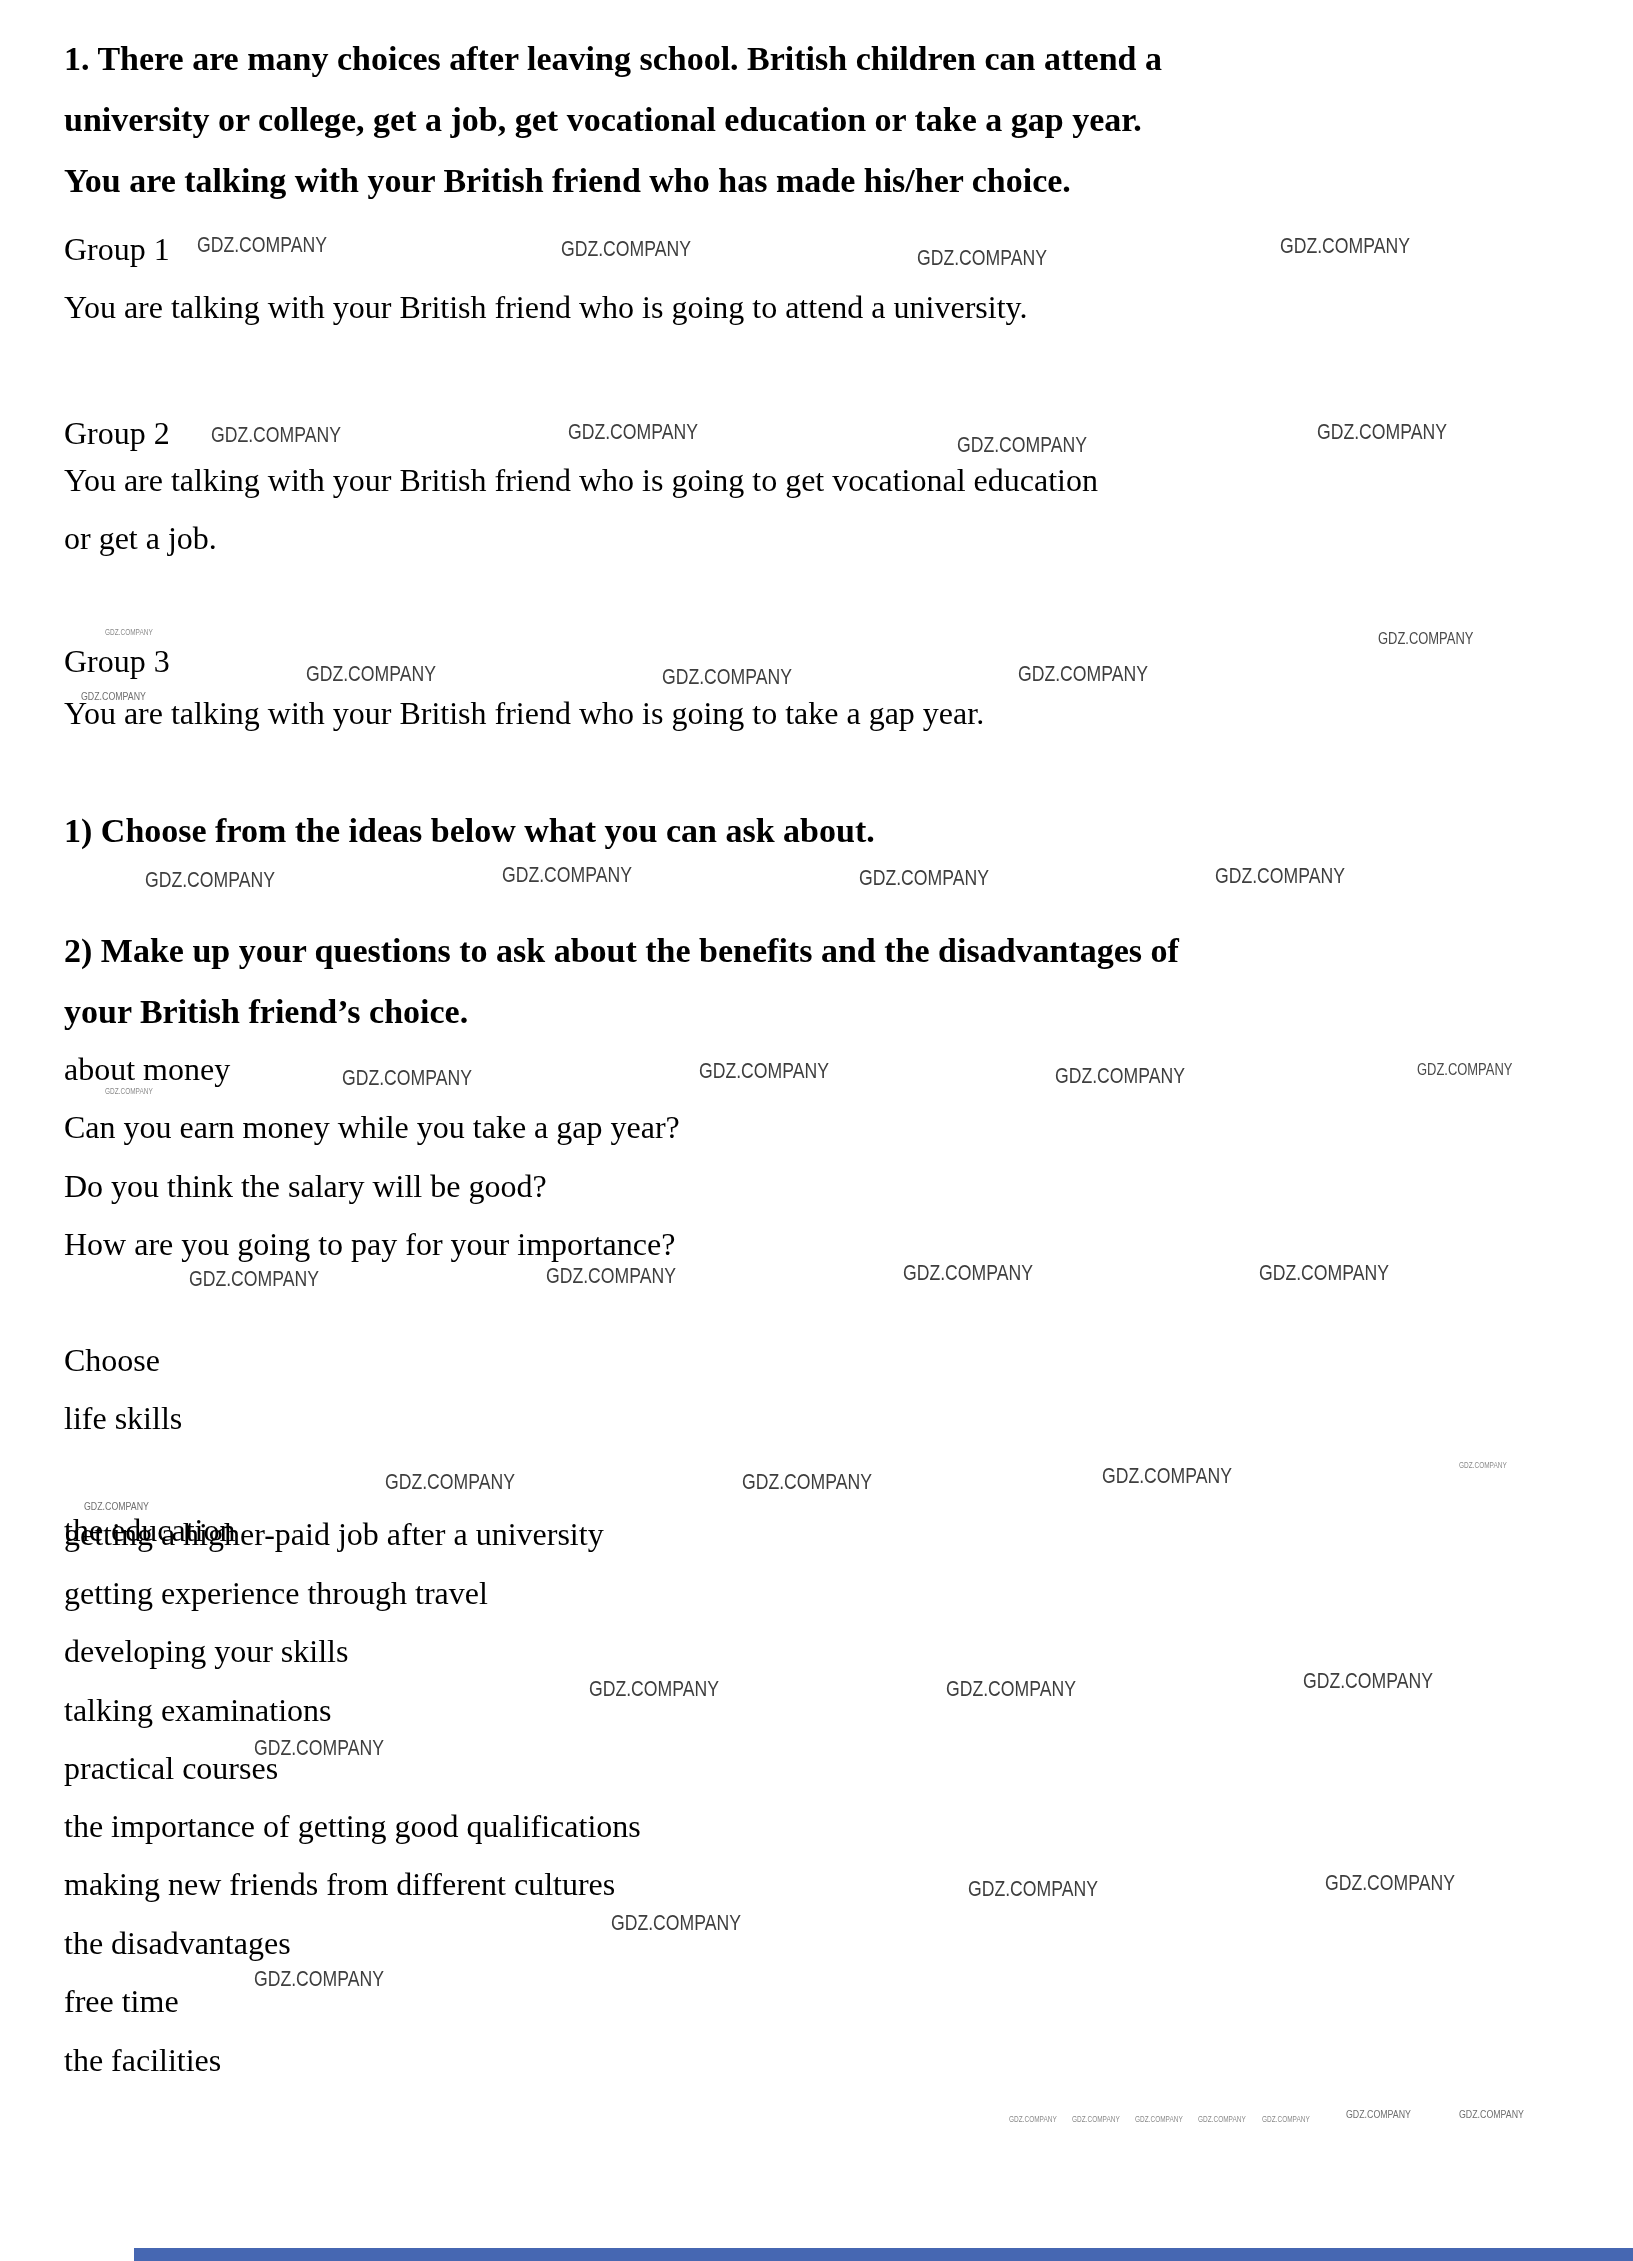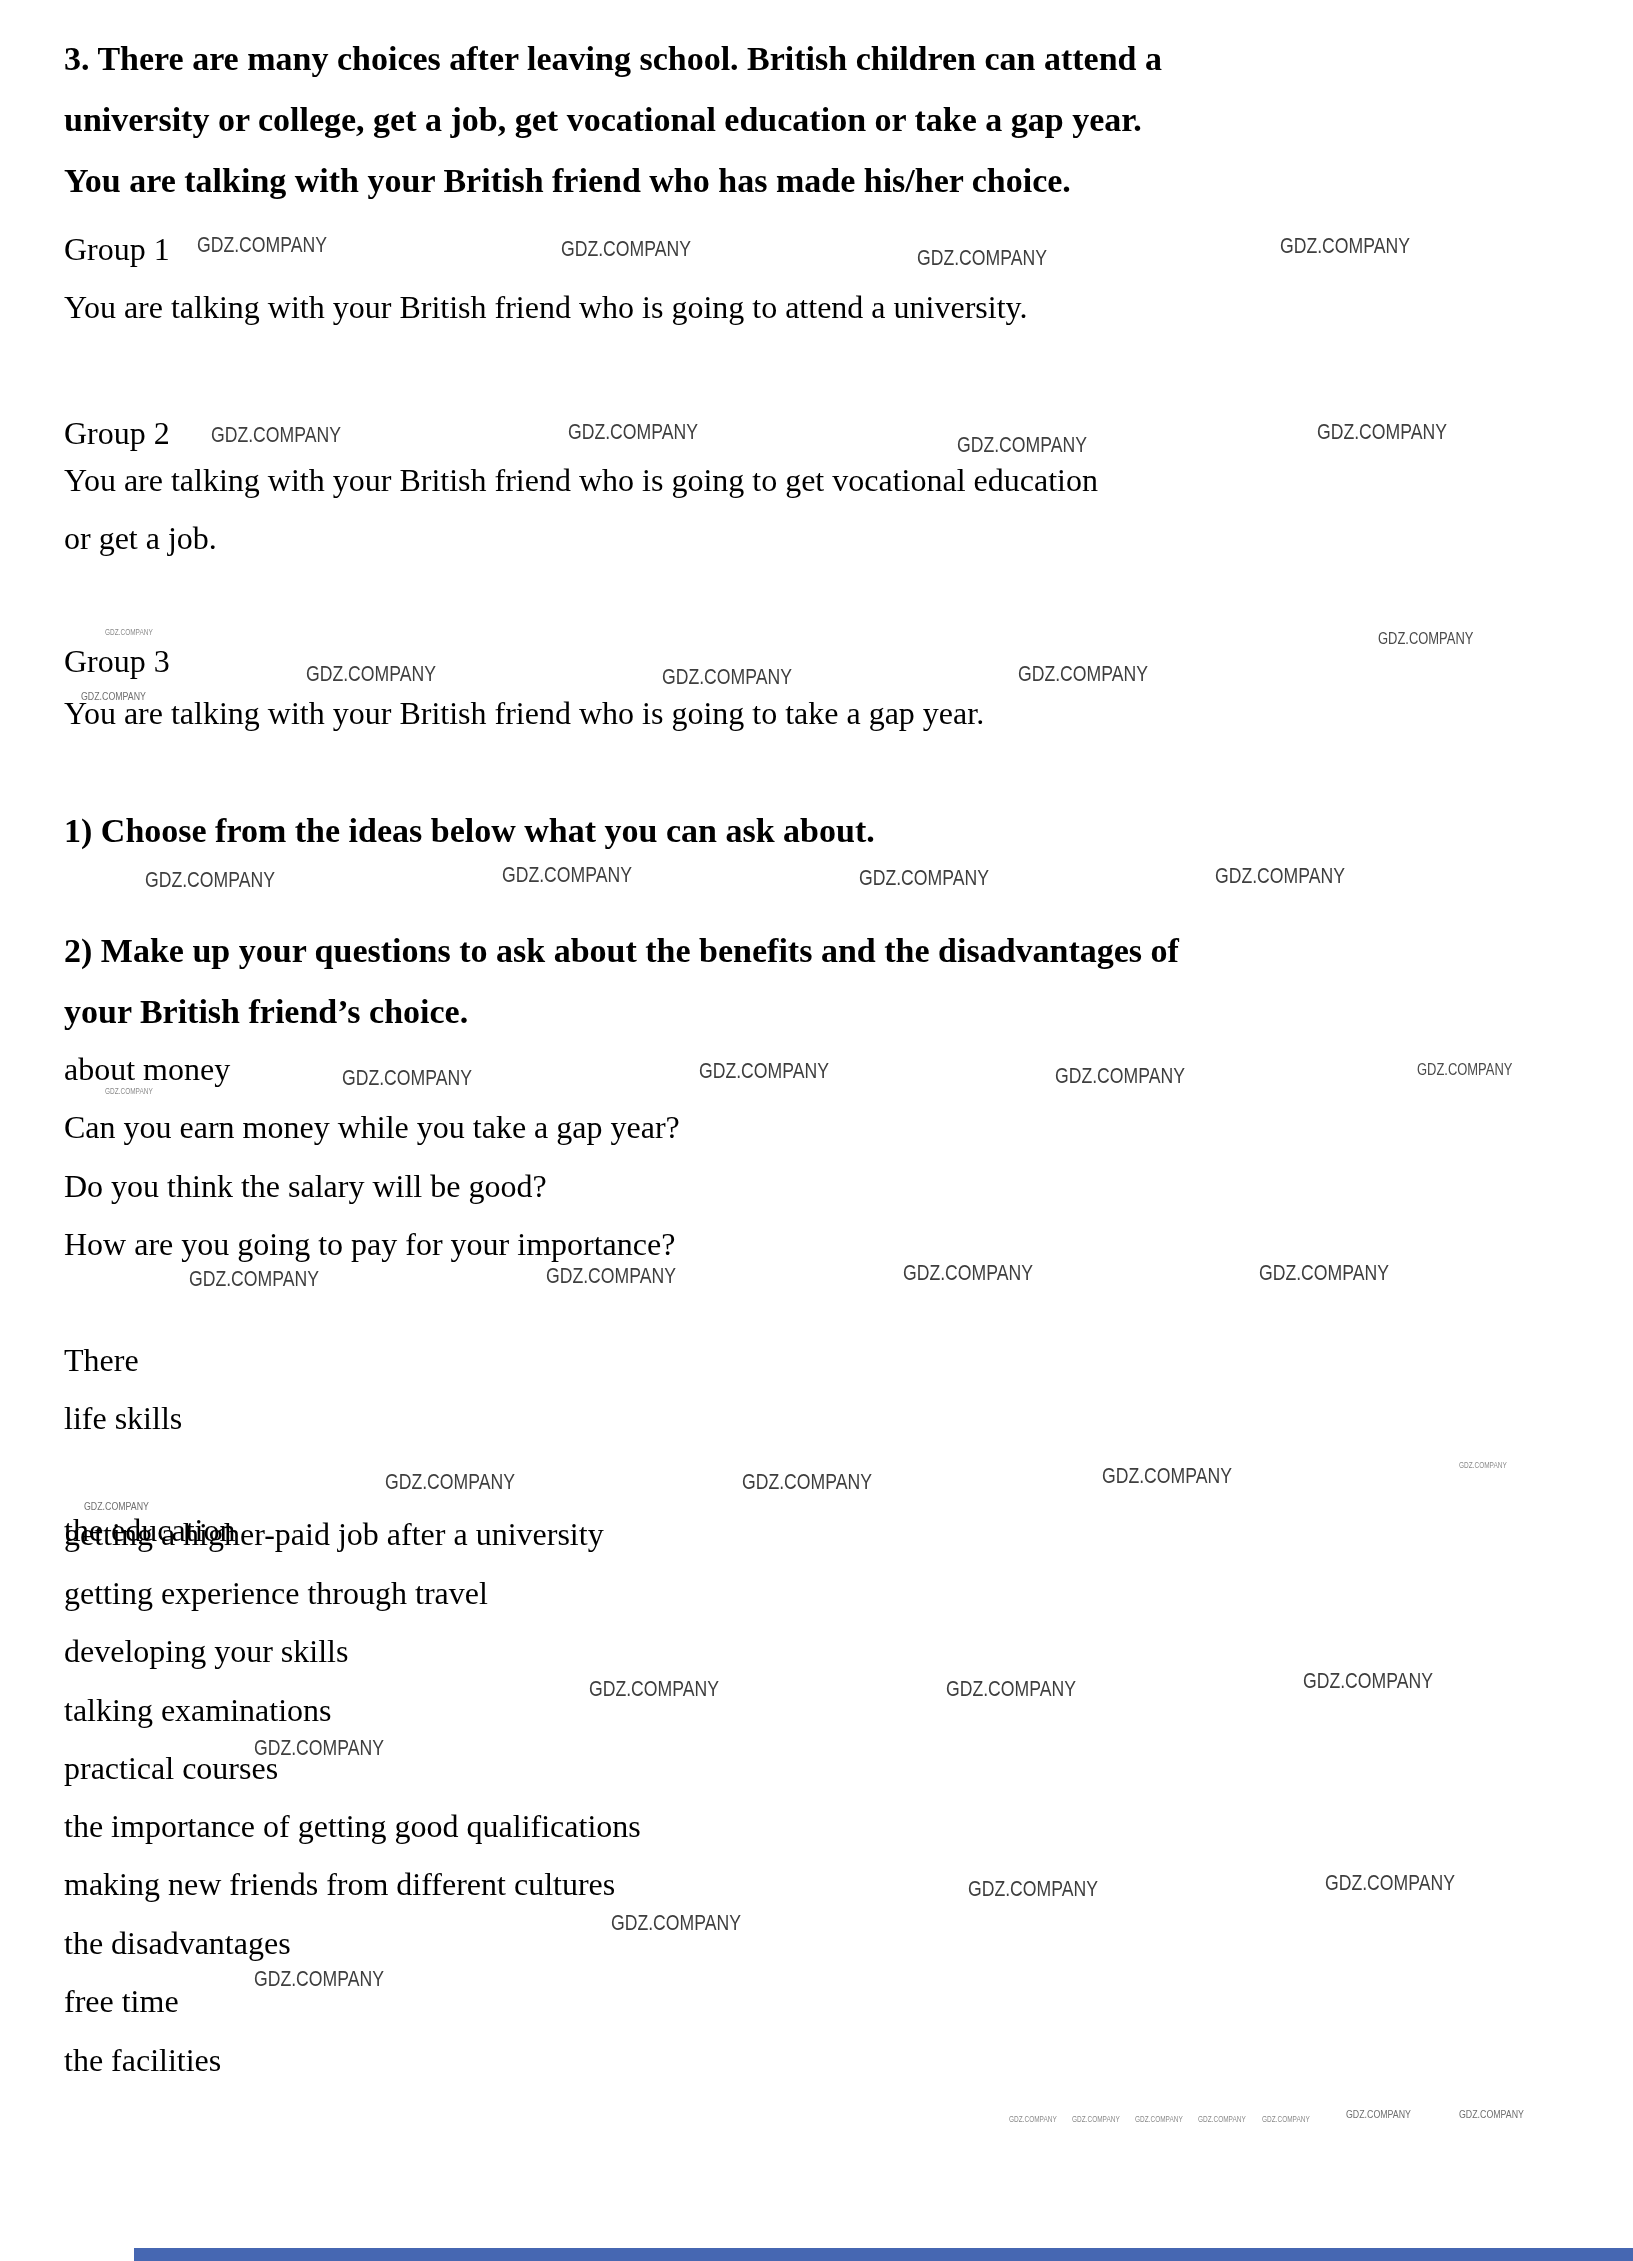--- a/index.html
+++ b/index.html
@@ -40,21 +40,21 @@
     position: absolute;
     left: 134px;
     top: 2248px;
     width: 1499px;
     height: 13.5px;
   }
 </style>
 </head>
 <body>
 
-<div class="line bold" style="top:39px">3. There are many choices after leaving school. British children can attend a</div>
+<div class="line bold" style="top:39px">1. There are many choices after leaving school. British children can attend a</div>
 <div class="line bold" style="top:100px">university or college, get a job, get vocational education or take a gap year.</div>
 <div class="line bold" style="top:161px">You are talking with your British friend who has made his/her choice.</div>
 
 <div class="line" style="top:230px">Group 1</div>
 <div class="line" style="top:288px">You are talking with your British friend who is going to attend a university.</div>
 
 <div class="line" style="top:414px">Group 2</div>
 <div class="line" style="top:461px">You are talking with your British friend who is going to get vocational education</div>
 <div class="line" style="top:519px">or get a job.</div>
 
@@ -64,21 +64,21 @@
 <div class="line bold" style="top:811px">1) Choose from the ideas below what you can ask about.</div>
 
 <div class="line bold" style="top:931px">2) Make up your questions to ask about the benefits and the disadvantages of</div>
 <div class="line bold" style="top:992px">your British friend’s choice.</div>
 
 <div class="line" style="top:1050px">about money</div>
 <div class="line" style="top:1108px">Can you earn money while you take a gap year?</div>
 <div class="line" style="top:1167px">Do you think the salary will be good?</div>
 <div class="line" style="top:1225px">How are you going to pay for your importance?</div>
 
-<div class="line" style="top:1341px">There</div>
+<div class="line" style="top:1341px">Choose</div>
 <div class="line" style="top:1399px">life skills</div>
 <div class="line" style="top:1511px">the education</div>
 <div class="line" style="top:1515px">getting a higher-paid job after a university</div>
 <div class="line" style="top:1574px">getting experience through travel</div>
 <div class="line" style="top:1632px">developing your skills</div>
 <div class="line" style="top:1691px">talking examinations</div>
 <div class="line" style="top:1749px">practical courses</div>
 <div class="line" style="top:1807px">the importance of getting good qualifications</div>
 <div class="line" style="top:1865px">making new friends from different cultures</div>
 <div class="line" style="top:1924px">the disadvantages</div>

